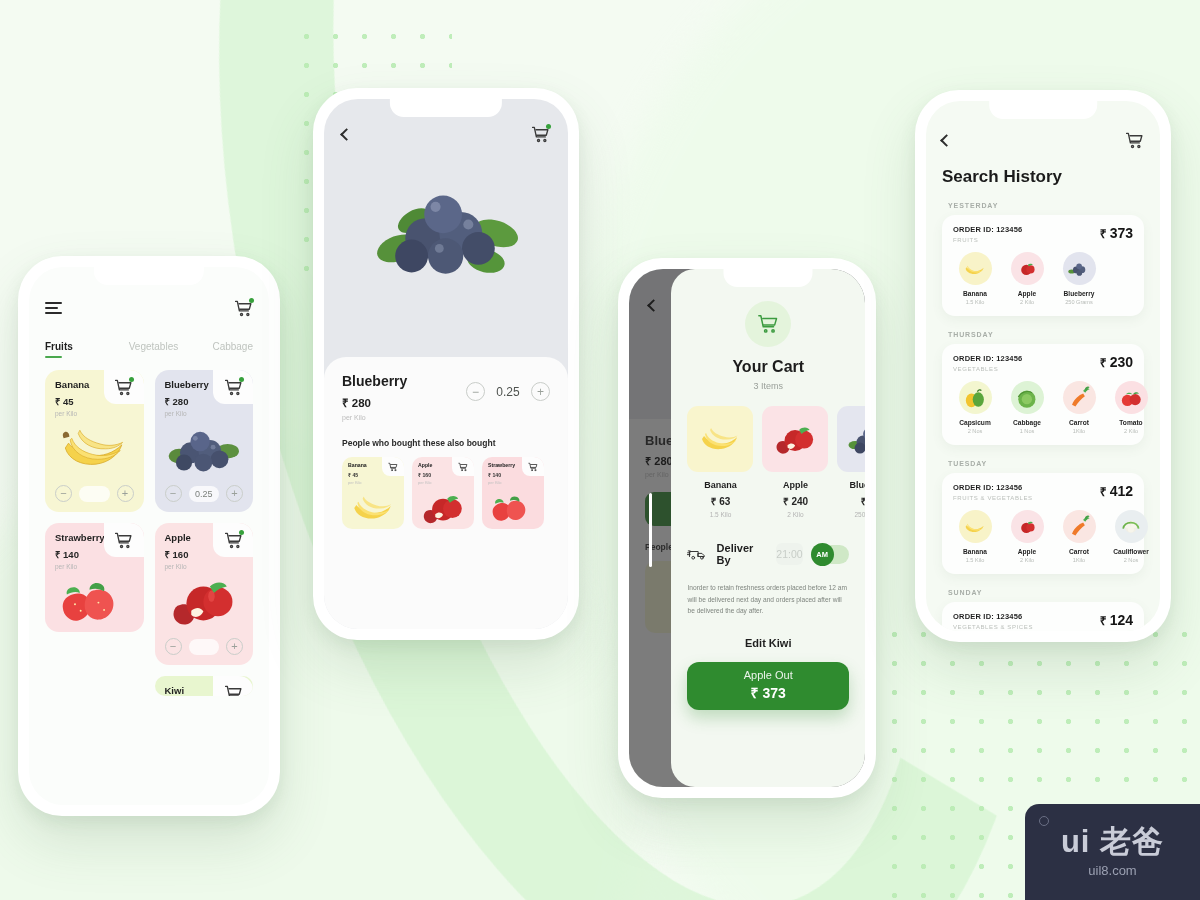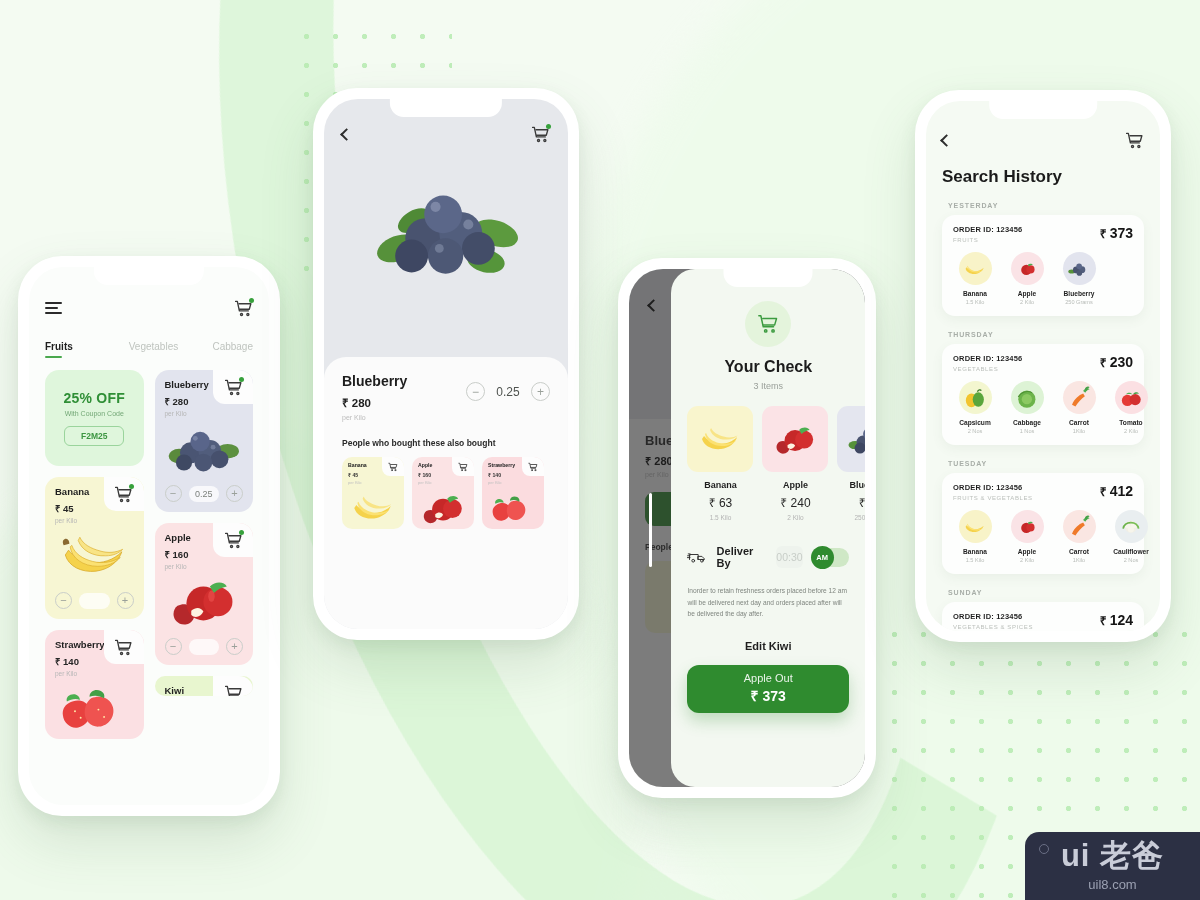--- a/index.html
+++ b/index.html
@@ -222,21 +222,21 @@
   }
   .cart-badge { width: 46px; height: 46px; border-radius: 50%; background: #e4f4dc; margin: 6px auto 0; display: flex; align-items: center; justify-content: center; }
   .cart-badge .cart-ico { width: 22px; height: 22px; color: #3c9b40; }
   .cart-title { text-align: center; font-size: 16px; font-weight: bold; color: #1c1c1c; margin-top: 11px; }
   .cart-sub { text-align: center; font-size: 9px; color: #9aa09a; margin-top: 5px; }
   .cart-items { display: flex; gap: 9px; margin-top: 15px; }
   .citem { flex: 0 0 66px; }
   .cthumb { height: 66px; border-radius: 11px; display: flex; align-items: center; justify-content: center; }
   .cthumb svg { width: 76%; height: 76%; }
   .cname { text-align: center; font-size: 9px; font-weight: bold; color: #1f1f1f; margin-top: 8px; }
-  .cprice { text-align: center; font-size: 12px; font-weight: normal; color: #262626; margin-top: 4px; }
+  .cprice { text-align: center; font-size: 10px; font-weight: bold; color: #262626; margin-top: 4px; }
   .cqty { text-align: center; font-size: 6.5px; color: #b4b4b4; margin-top: 3px; }
   .deliver { display: flex; align-items: center; gap: 8px; margin-top: 24px; }
   .truck { width: 22px; height: 16px; color: #2b2b2b; }
   .truck svg { width: 100%; height: 100%; }
   .deliver-lbl { font-size: 11px; font-weight: bold; color: #1e1e1e; }
   .time-box { flex: 1; height: 22px; border-radius: 6px; background: #eef3ed; display: flex; align-items: center; justify-content: center; font-size: 10.5px; color: #c8cec8; }
   .ampm { position: relative; width: 40px; height: 19px; border-radius: 10px; background: #cfe8c6; }
   .ampm .knob { position: absolute; left: 0; top: -2px; width: 23px; height: 23px; border-radius: 50%; background: #2f8b2f; color: #fff; font-size: 7.5px; font-weight: bold; display: flex; align-items: center; justify-content: center; }
   .note { font-size: 6.6px; line-height: 1.75; color: #7f857f; margin-top: 16px; }
   .edit-cart { text-align: center; font-size: 11px; font-weight: bold; color: #1e1e1e; margin-top: 20px; }
@@ -262,21 +262,21 @@
   .oh-items { display: flex; gap: 8px; margin-top: 9px; }
   .oi { flex: 0 0 44px; text-align: center; }
   .oi .bub { width: 33px; height: 33px; border-radius: 50%; margin: 0 auto; display: flex; align-items: center; justify-content: center; }
   .oi .bub svg { width: 78%; height: 78%; }
   .oi .nm { font-size: 6.6px; font-weight: bold; color: #1f1f1f; margin-top: 5px; }
   .oi .qt { font-size: 5.6px; color: #b8bcb8; margin-top: 2px; }
 
   
   #watermark {
     position: absolute; right: 0; bottom: 0;
-    width: 175px; height: 68px; background: #2c3044;
+    width: 175px; height: 96px; background: #2c3044;
     border-radius: 14px 0 0 0;
     display: flex; flex-direction: column; align-items: center; justify-content: center;
   }
   #watermark .wm-dot { position: absolute; left: 14px; top: 12px; width: 10px; height: 10px; border: 1.6px solid #6a6f85; border-radius: 50%; }
   #watermark .wm-main { font-size: 31px; font-weight: bold; color: #c9ccd8; letter-spacing: 1px; line-height: 1; }
   #watermark .wm-sub { font-size: 13px; color: #9ba0b2; margin-top: 6px; }
 </style>
 </head>
 <body>
 
@@ -313,25 +313,20 @@
 
       <div class="tabs">
         <div class="tab active" id="tab-fruits">Fruits</div>
         <div class="tab" id="tab-veg">Vegetables</div>
         <div class="tab">Cabbage</div>
       </div>
 
       <div class="grid">
 
         <div class="col">
-          <div class="promo">
-            <div class="promo-t">25% OFF</div>
-            <div class="promo-s">With Coupon Code</div>
-            <div><span class="promo-code">F2M25</span></div>
-          </div>
 
           <div class="pcard bg-yellow">
             <div class="cart-tab">
               <div class="cart-ico">
                 <svg viewBox="0 0 24 24" fill="none" stroke="#3a3a3a" stroke-width="1.7" stroke-linecap="round" stroke-linejoin="round">
                     <path d="M2 3h2.2l2.6 12h11.3"></path>
                     <path d="M6.3 6h15l-2 7H7"></path>
                     <circle cx="9.5" cy="19.5" r="1.3"></circle>
                     <circle cx="17.5" cy="19.5" r="1.3"></circle>
                   </svg>
@@ -640,21 +635,21 @@
         <div class="cart-ico">
           <svg viewBox="0 0 24 24" fill="none" stroke="#3c9b40" stroke-width="1.6" stroke-linecap="round" stroke-linejoin="round">
               <path d="M2 3h2.2l2.6 12h11.3"></path>
               <path d="M6.3 6h15l-2 7H7"></path>
               <circle cx="9.5" cy="19.5" r="1.3"></circle>
               <circle cx="17.5" cy="19.5" r="1.3"></circle>
             </svg>
         </div>
       </div>
 
-      <div class="cart-title">Your Check</div>
+      <div class="cart-title">Your Cart</div>
       <div class="cart-sub">3 Items</div>
 
       <div class="cart-items">
         <div class="citem">
           <div class="cthumb" style="background:#f9f5cd">
             <svg viewBox="0 0 100 60">
                 <path d="M14 30c4 14 20 22 38 20 16-2 28-12 32-24-10 10-24 15-38 13C34 37 24 32 18 24z" fill="#f5d24b"></path>
                 <path d="M20 20c2 14 16 24 34 24 12 0 22-4 28-11-10 6-22 8-34 5C36 35 26 29 22 18z" fill="#fbe172"></path>
                 <path d="M30 12c4 12 18 20 34 19 9 0 16-3 21-8-8 4-18 5-28 2C46 22 36 17 32 8z" fill="#f8e486"></path>
               </svg>
@@ -698,21 +693,21 @@
         <div class="truck">
           <svg viewBox="0 0 34 24" fill="none" stroke="#2b2b2b" stroke-width="1.5" stroke-linecap="round" stroke-linejoin="round">
             <path d="M4 16V8h14v8"></path>
               <path d="M18 11h6l4 4v1h-10z"></path>
             <circle cx="10" cy="18" r="2.2"></circle>
               <circle cx="24" cy="18" r="2.2"></circle>
             <path d="M1 10h4M0 13h5M2 7h3"></path>
           </svg>
         </div>
         <div class="deliver-lbl">Deliver By</div>
-        <div class="time-box">00:30</div>
+        <div class="time-box">21:00</div>
         <div class="ampm">
           <div class="knob">AM</div>
         </div>
       </div>
 
       <div class="note">Inorder to retain freshness orders placed before 12 am will be delivered next day and orders placed after will be delivered the day after.</div>
       <div class="edit-cart">Edit Kiwi</div>
 
       <div class="checkout">
         <div class="co-l">Apple Out</div>

